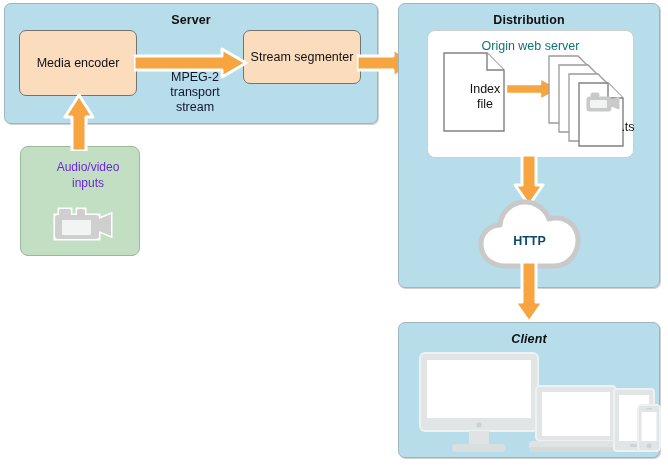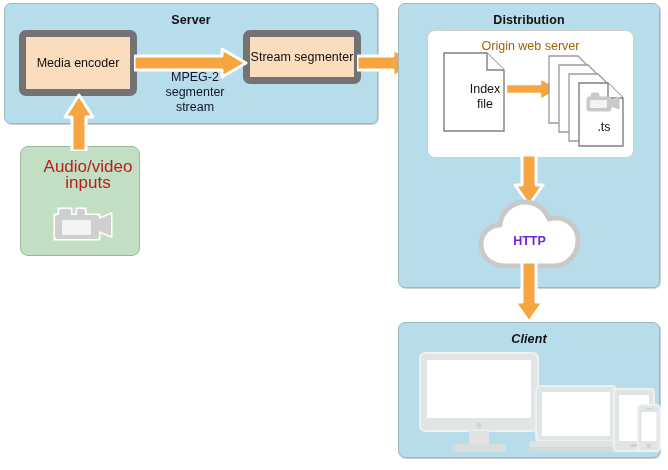--- a/index.html
+++ b/index.html
@@ -32,21 +32,21 @@
     right: 0;
     text-align: center;
     font-size: 12.5px;
     font-weight: bold;
     color: #111111;
     letter-spacing: 0.1px;
   }
   .procbox {
     position: absolute;
     background: #fbdcbd;
-    border: 7px solid #737373;
+    border: 1px solid #737373;
     border-radius: 7px;
     box-sizing: border-box;
     display: flex;
     align-items: center;
     justify-content: center;
     font-size: 12.5px;
     color: #111111;
   }
   .greenbox {
     position: absolute;
@@ -54,39 +54,39 @@
     border: 1px solid #9ab89a;
     border-radius: 8px;
     box-sizing: border-box;
   }
   .greenbox-label {
     position: absolute;
     left: 16px;
     right: 0;
     top: 12px;
     text-align: center;
-    font-size: 17px;
+    font-size: 12px;
     line-height: 16px;
-    color: #b91c1c;
+    color: #6d28d9;
   }
   .whitebox {
     position: absolute;
     background: #ffffff;
     border: 1px solid #cfcfcf;
     border-radius: 8px;
     box-sizing: border-box;
   }
   .whitebox-label {
     position: absolute;
     left: 0;
     right: 0;
     top: 8px;
     text-align: center;
     font-size: 12.5px;
-    color: #a16207;
+    color: #0f766e;
   }
   .arrow {
     position: absolute;
   }
   .filelabel {
     position: absolute;
     text-align: center;
     font-size: 12.5px;
     line-height: 15px;
     color: #111111;
@@ -98,21 +98,21 @@
     line-height: 15px;
     color: #0f172a;
   }
   .cloudtext {
     position: absolute;
     left: 0;
     right: 0;
     text-align: center;
     font-size: 12.5px;
     font-weight: bold;
-    color: #6d28d9;
+    color: #0c4a6e;
   }
   svg { display: block; }
 </style>
 </head>
 <body>
 
 <div id="stage">
 
   <div class="panel" style="left:4px; top:3px; width:374px; height:121px;">
     <div class="panel-title" style="top:9px;">Server</div>
@@ -127,21 +127,21 @@
   </div>
 
   <div class="arrow" style="left:134px; top:47px; width:114px; height:32px;">
     <svg width="114" height="32" viewBox="0 0 114 32">
       <path d="M0 9 L88 9 L88 2 L112 16 L88 30 L88 23 L0 23 Z" fill="#f6a541" stroke="#ffffff" stroke-width="3" stroke-linejoin="round"></path>
     </svg>
   </div>
 
   <div class="edgelabel" style="left:145px; top:70px; width:100px;">
     <div>MPEG-2</div>
-    <div>segmenter</div>
+    <div>transport</div>
     <div>stream</div>
   </div>
 
   <div class="greenbox" style="left:20px; top:146px; width:120px; height:110px;">
     <div class="greenbox-label">
       <div>Audio/video</div>
       <div>inputs</div>
     </div>
     <div style="position:absolute; left:26px; top:54px;">
       <svg width="72" height="44" viewBox="0 0 72 44">
@@ -213,21 +213,21 @@
   <div style="position:absolute; left:584px; top:90px;">
     <svg width="40" height="26" viewBox="0 0 40 26">
       <g fill="#c9c9c9" stroke="#c9c9c9" stroke-width="1">
         <rect x="3" y="7" width="24" height="14" rx="2"></rect>
         <path d="M27 10 l8 -3 v12 l-8 -3 z"></path>
         <rect x="7" y="3" width="8" height="4" rx="1.5"></rect>
       </g>
       <rect x="6" y="10" width="17" height="8" rx="1" fill="#f2f4f4"></rect>
     </svg>
   </div>
-  <div class="filelabel" style="left:579px; top:120px; width:50px;">.ts</div>
+  <div class="filelabel" style="left:579px; top:120px; width:50px;padding-left:24px;">.ts</div>
 
   <div class="arrow" style="left:513px; top:155px; width:32px; height:52px;">
     <svg width="32" height="52" viewBox="0 0 32 52">
       <path d="M9 0 L9 30 L2 30 L16 50 L30 30 L23 30 L23 0 Z" fill="#f6a541" stroke="#ffffff" stroke-width="3" stroke-linejoin="round"></path>
     </svg>
   </div>
 
   <div style="position:absolute; left:478px; top:194px;">
     <svg width="103" height="80" viewBox="0 0 103 80">
       <path d="M28 72

